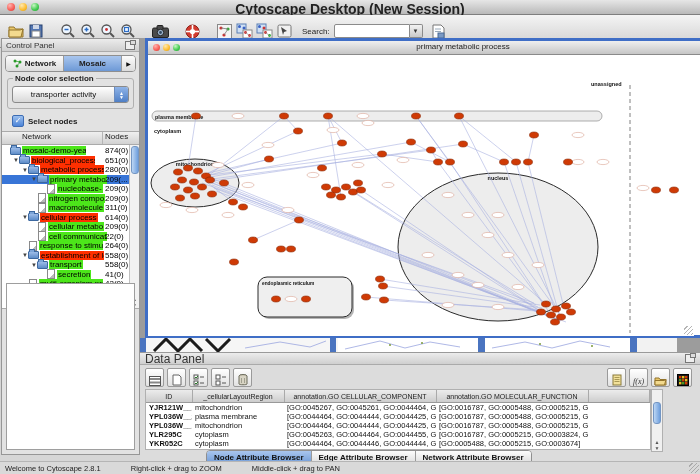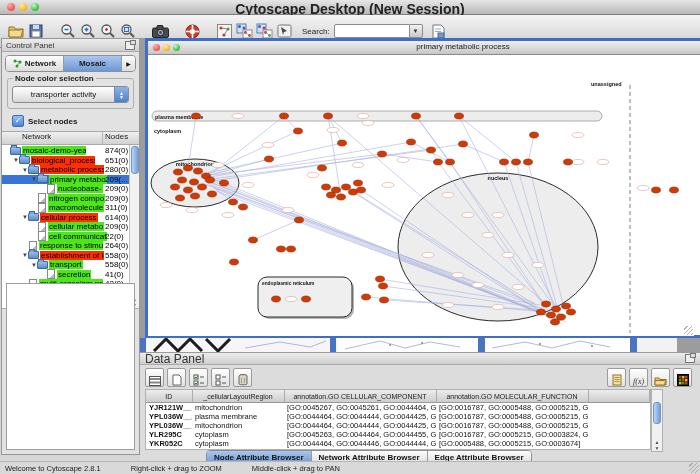--- a/index.html
+++ b/index.html
@@ -787,24 +787,24 @@
       </div>
       <div class="dp-vscroll">
         <div class="dp-vthumb"></div>
         <div class="dp-varrows">▲<br>▼</div>
       </div>
       <div class="dp-tabs">
         <div class="dp-tab active">
           <span>Node Attribute Browser</span>
         </div>
         <div class="dp-tab">
-          <span>Network Attribute Browser</span>
+          <span>Edge Attribute Browser</span>
         </div>
         <div class="dp-tab">
-          <span>Edge Attribute Browser</span>
+          <span>Network Attribute Browser</span>
         </div>
       </div>
     </div>
   </div>
 
   <div class="statusbar">
     <span>Welcome to Cytoscape 2.8.1</span>
     <span>Right-click + drag to ZOOM</span>
     <span>Middle-click + drag to PAN</span>
     <div class="app-grip"></div>

